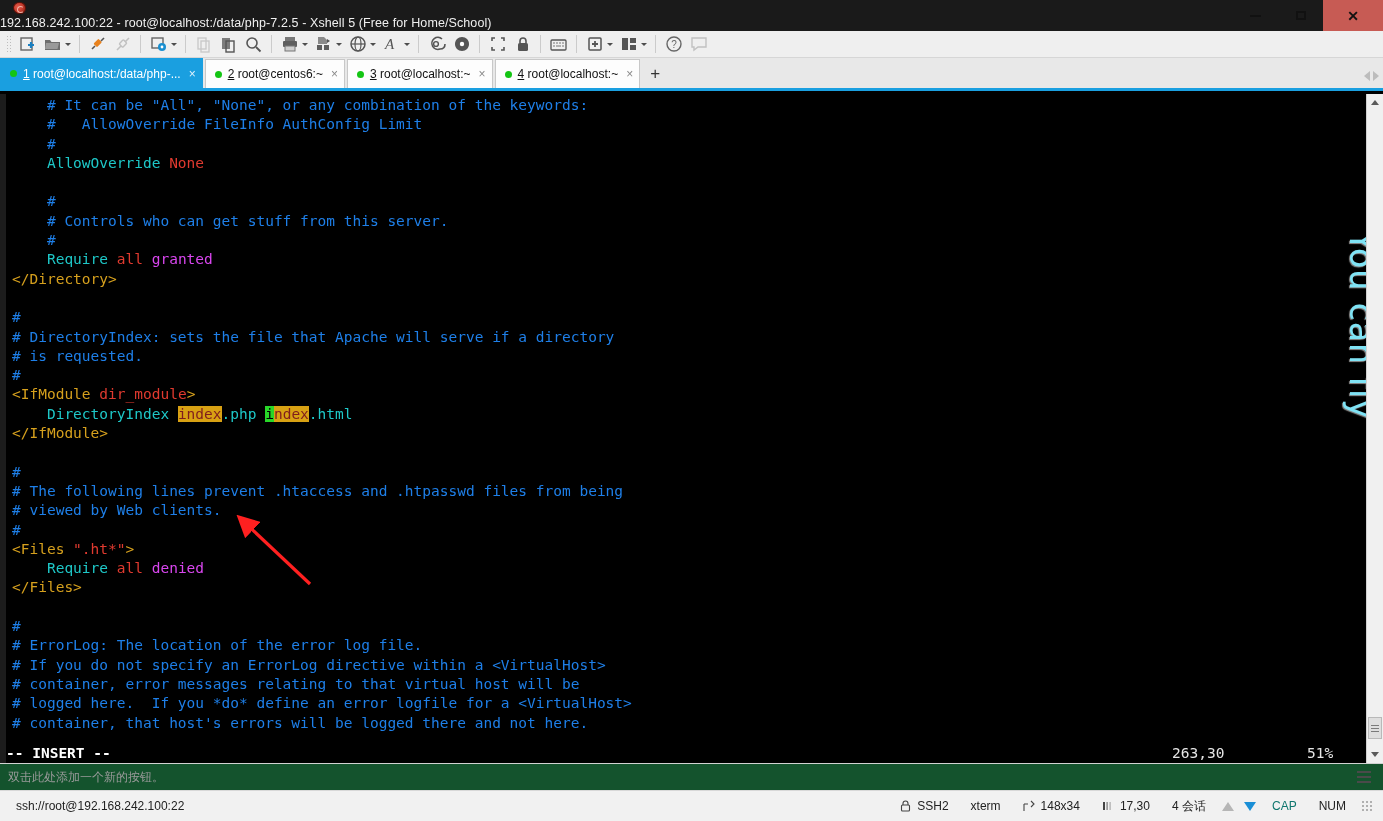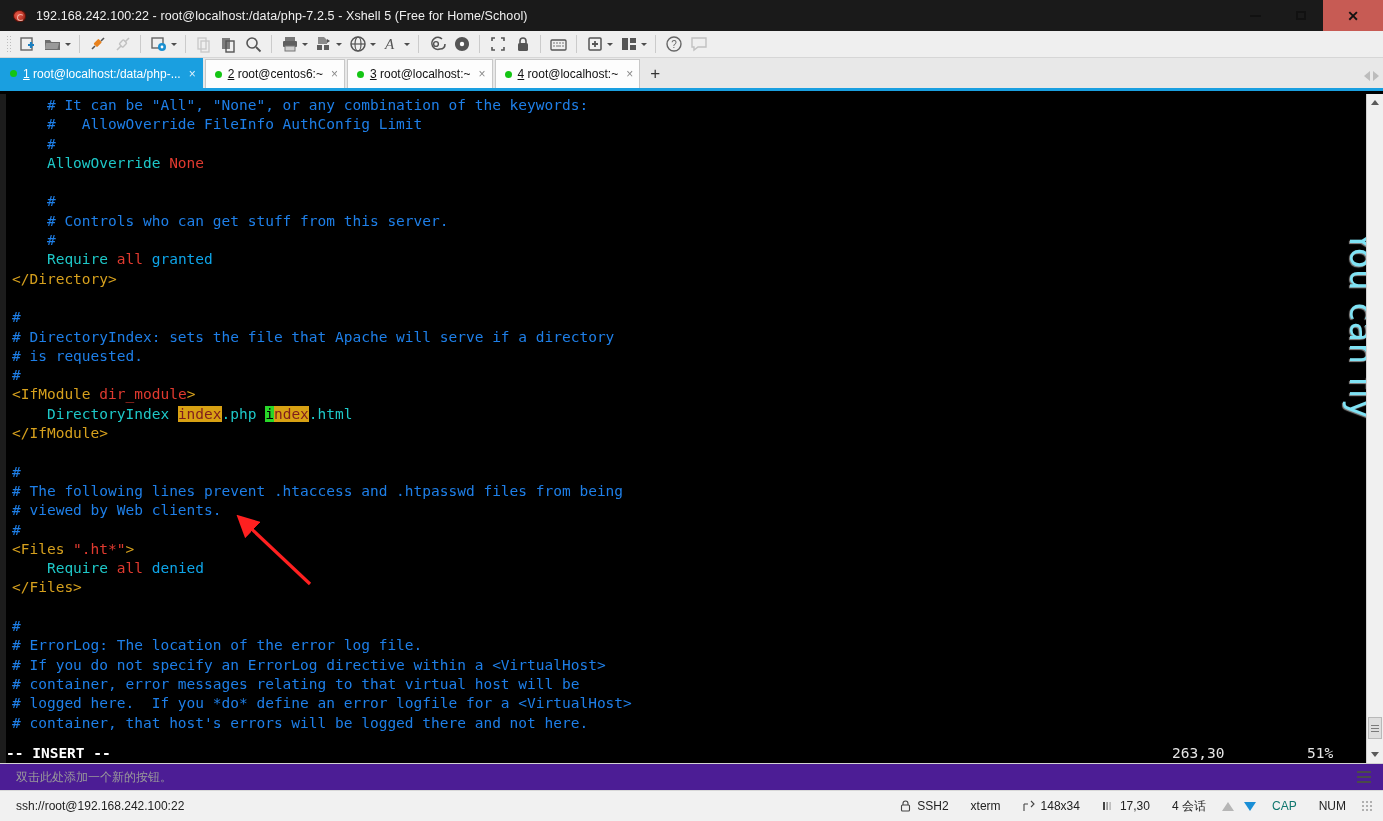--- a/index.html
+++ b/index.html
@@ -8,22 +8,23 @@
     overflow: hidden;
     background: #000;
     font-family: "Liberation Sans", sans-serif;
   }
   body { position: relative; }
 
   
   .titlebar {
     height: 31px; width: 100%;
     background: #1a1a1a;
-    display: flex; align-items: center;
+    display: flex; align-items: flex-start;
     position: relative;
+    flex-direction: column;
   }
   .title-icon {
     width: 16px; height: 16px; margin-left: 12px; margin-right: 8px;
     position: relative; flex: 0 0 auto;
   }
   .title-icon .shell {
     position: absolute; left: 1px; top: 2px;
     width: 13px; height: 12px; border-radius: 50% 50% 45% 55%;
     background: radial-gradient(circle at 35% 40%, #e85b4a 0%, #c0392b 55%, #7b1d12 100%);
     border: 1px solid #5c1209;
@@ -137,21 +138,21 @@
     font-family: "DejaVu Sans Mono", "Liberation Mono", monospace;
     font-size: 14.5px; line-height: 19.3px;
     padding-top: 2px;
     white-space: pre;
   }
   .term .ln { height: 19.3px; padding-left: 6px; }
   .c-cmt { color: #1e7fe8; }
   .c-dir { color: #1ec8c8; }
   .c-val { color: #e03a2f; }
   .c-tag { color: #d6a01d; }
-  .c-txt { color: #0ea5e9; }
+  .c-txt { color: #d946ef; }
   .c-stat { color: #ffffff; font-weight: bold; }
   .hl { background: #d8a113; color: #7f1d1d; }
   .hl-cur { background: #28d728; color: #000; }
 
   .term-status {
     position: absolute; bottom: 0; left: 0; right: 0;
     height: 19.3px; padding-left: 6px;
     font-family: "DejaVu Sans Mono", "Liberation Mono", monospace;
     font-size: 14.5px; line-height: 19.3px; color: #fff;
   }
@@ -204,22 +205,22 @@
   }
   .vs-thumb i {
     display: block; width: 8px; height: 7px;
     background-image: linear-gradient(#7a7a7a 1px, transparent 1px);
     background-size: 8px 3px;
   }
 
   
   .hintbar {
     position: absolute; left: 0; right: 0; bottom: 31px; height: 27px;
-    background: #4c1d95; border-top: 1px solid #d2d2d2;
-    display: flex; align-items: center; padding-left: 16px;
+    background: #14532d; border-top: 1px solid #d2d2d2;
+    display: flex; align-items: center; padding-left: 8px;
     font-size: 12px; color: #9a9a9a;
   }
   .hint-menu {
     position: absolute; right: 12px; top: 7px;
     width: 14px; height: 12px;
     background-image: linear-gradient(#4a4a4a 2px, transparent 2px);
     background-size: 14px 5px;
   }
   .statusbar {
     position: absolute; left: 0; right: 0; bottom: 0; height: 31px;

